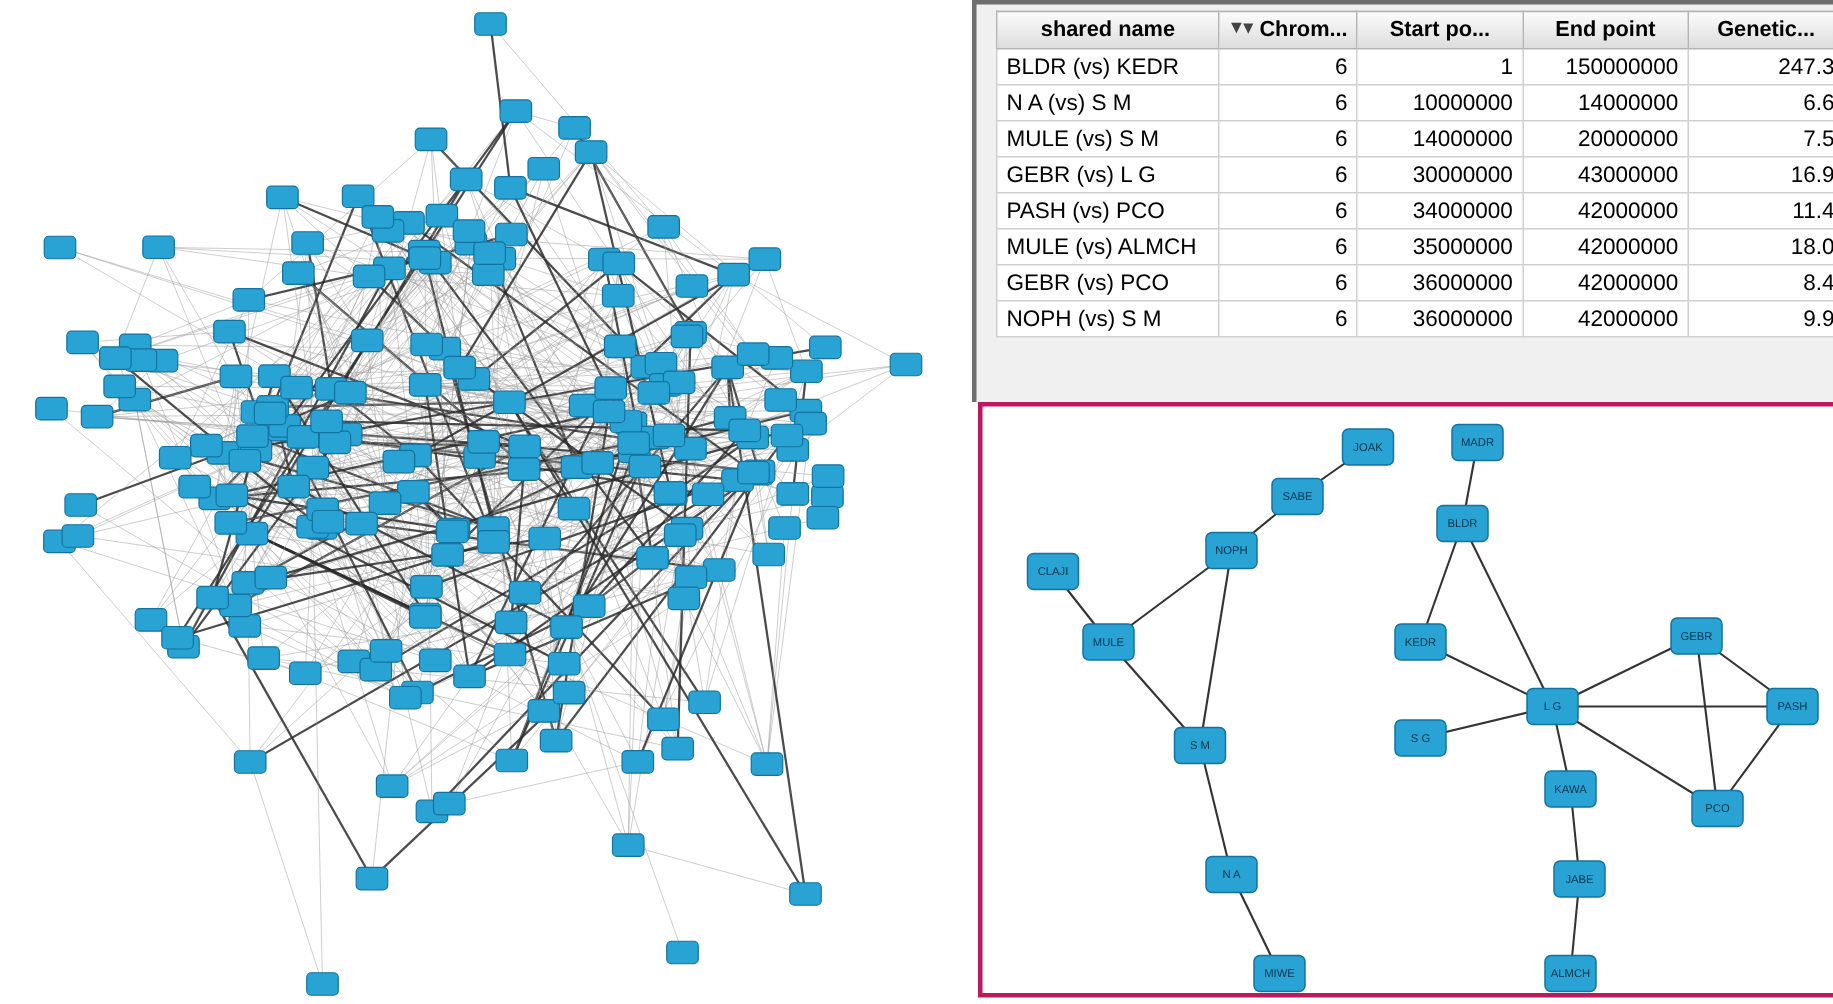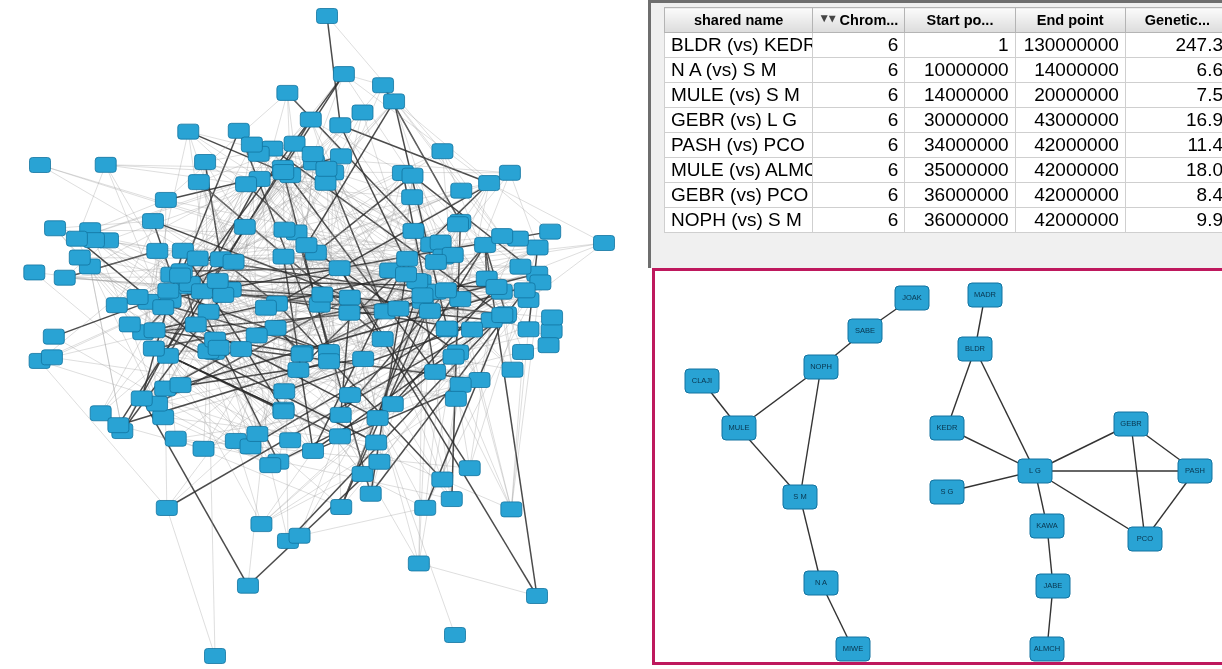--- a/index.html
+++ b/index.html
@@ -80,21 +80,21 @@
   table.data-grid th .filter-glyph {
     position: absolute;
     left: 5px;
     top: 3px;
     font-size: 12px;
     color: #444;
     letter-spacing: -1px;
   }
   table.data-grid td {
     border: 1px solid #cfcfcf;
-    font-size: 19px;
+    font-size: 15px;
     color: #000000;
     height: 21px;
     padding: 1px 6px;
     background: #ffffff;
     white-space: nowrap;
     overflow: hidden;
   }
   table.data-grid td.col-name { text-align: left; }
   table.data-grid td.col-num  { text-align: right; }
 
@@ -1377,21 +1377,21 @@
           <th>Start po...</th>
           <th>End point</th>
           <th>Genetic...</th>
         </tr>
       </thead>
       <tbody id="table-body">
           <tr>
             <td class="col-name">BLDR (vs) KEDR</td>
             <td class="col-num">6</td>
             <td class="col-num">1</td>
-            <td class="col-num">130000000</td>
+            <td class="col-num">150000000</td>
             <td class="col-num">247.3</td>
           </tr>
           <tr>
             <td class="col-name">N A (vs) S M</td>
             <td class="col-num">6</td>
             <td class="col-num">10000000</td>
             <td class="col-num">14000000</td>
             <td class="col-num">6.6</td>
           </tr>
           <tr>

